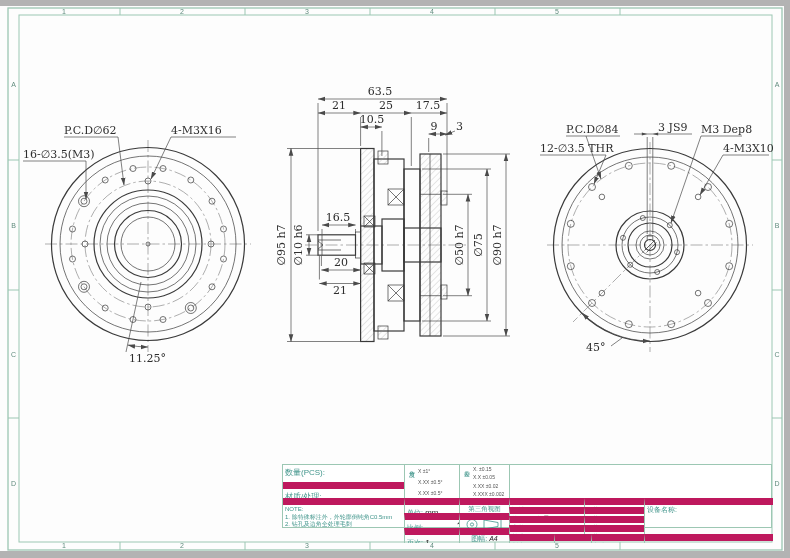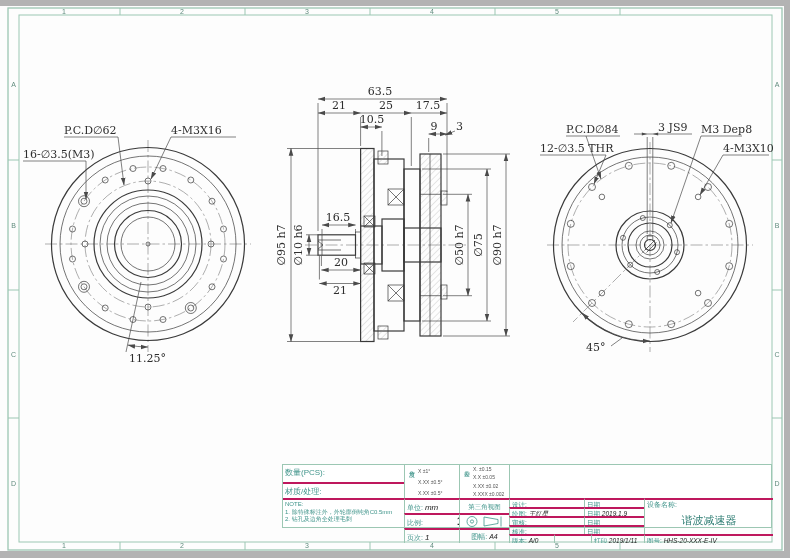--- a/index.html
+++ b/index.html
@@ -9,21 +9,21 @@
   svg .tl{stroke:#3a3a3a;stroke-width:0.7;fill:none}
   svg .cl{stroke:#8b8b8b;stroke-width:0.7;fill:none;stroke-dasharray:12 3 2.5 3}
   svg .dl{stroke:#4a4a4a;stroke-width:0.7;fill:none}
   svg .dim{font:11px "DejaVu Serif",serif;fill:#2e2e2e;stroke:none}
   svg .zl{font:7px "Liberation Sans",sans-serif;fill:#5f8b7d;stroke:none}
   svg .fr{stroke:#9cc7b3;fill:none}
   svg .ht{fill:url(#hp)}
   
   .titleblock{position:absolute;left:282px;top:464px;width:490px;height:64px;
      border:1px solid #9cc7b3;box-sizing:border-box;background:#fff;}
-  .c{position:absolute;border-left:1px solid #9cc7b3;border-top:2px solid #be185d;
+  .c{position:absolute;border-left:1px solid #9cc7b3;border-top:7px solid #be185d;
      box-sizing:border-box;padding:1px 2px;overflow:hidden;white-space:nowrap;
      color:#3f948a;font-size:7px;line-height:8px;}
   .l0{border-left:none}.t0{border-top:none}
   .big{font-size:8px;line-height:13px;}
   .val{color:#222;font-style:italic;}
   .notes{font-size:6px;line-height:7.5px;}
   .tol{display:flex;padding:0;}
   .tolh{writing-mode:vertical-rl;text-orientation:upright;font-size:6px;line-height:9px;
         padding:1px 0 1px 2px;color:#3f948a;}
   .tolr{flex:1;display:flex;flex-direction:column;justify-content:space-around;
@@ -383,21 +383,20 @@
   <div class="c r5" style="left:301px;top:42px;width:60px;height:9px;">
     <span>日期</span>
     <span class="val">2019.1.9</span></div>
   <div class="c r5" style="left:226px;top:51px;width:75px;height:9px;"><span>审核:</span></div>
   <div class="c r5" style="left:301px;top:51px;width:60px;height:9px;"><span>日期</span></div>
   <div class="c r5" style="left:226px;top:60px;width:75px;height:9px;"><span>核准:</span></div>
   <div class="c r5" style="left:301px;top:60px;width:60px;height:9px;"><span>日期</span></div>
 
   <div class="c" style="left:361px;top:33px;width:129px;height:36px;">
     <span>设备名称:</span>
-    <span class="dev-name">谐波减速器</span>
   </div>
 
   <div class="c r5" style="left:226px;top:69px;width:45px;height:9px;">
     <span>版本:</span>
     <span class="val">A/0</span></div>
   <div class="c r5" style="left:271px;top:69px;width:37px;height:9px;"></div>
   <div class="c r5" style="left:308px;top:69px;width:53px;height:9px;">
     <span>打印</span>
     <span class="val">2019/1/11</span></div>
   <div class="c r5" style="left:361px;top:69px;width:129px;height:9px;">

